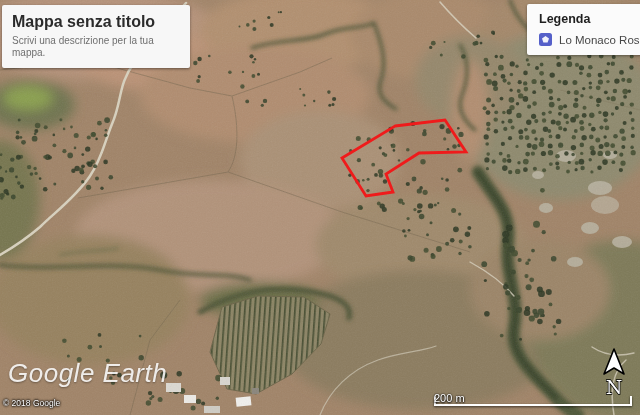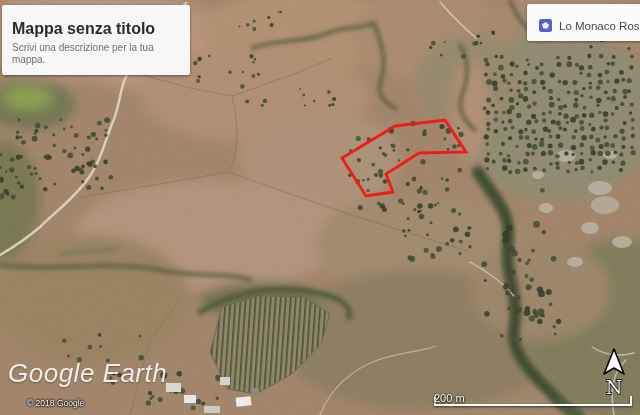--- a/index.html
+++ b/index.html
@@ -3,39 +3,39 @@
 <meta charset="utf-8">
 <style>
   html,body{margin:0;padding:0;background:#222;}
   #stage{position:relative;width:640px;height:415px;overflow:hidden;
          font-family:"Liberation Sans",sans-serif;}
   #map-svg{position:absolute;left:0;top:0;}
 
   
   .title-card{position:absolute;left:2px;top:5px;width:188px;box-sizing:border-box;
     background:#f7f7f7;border-radius:2px;box-shadow:0 1px 3px rgba(0,0,0,.45);
-    padding:14px 10px 9px 10px;}
+    padding:7px 10px 9px 10px;}
   .title-card h1{margin:0;font-size:16px;line-height:19px;font-weight:700;color:#2b2b2b;}
   .title-card p{margin:4px 0 0 0;font-size:10px;line-height:12px;color:#6f6f6f;}
 
   
   .legend-card{position:absolute;left:527px;top:4px;width:120px;box-sizing:border-box;
     background:#fbfbfb;border-radius:2px 0 0 2px;box-shadow:0 1px 3px rgba(0,0,0,.4);
     padding:8px 8px 9px 12px;}
   .legend-card h2{margin:0;font-size:12.5px;font-weight:700;color:#1f1f1f;}
   .legend-item{display:flex;align-items:center;margin-top:7px;cursor:pointer;}
   .legend-item .licon{width:13px;height:13px;margin-right:7px;flex:0 0 auto;}
   .legend-item .llabel{font-size:11.5px;color:#474747;white-space:nowrap;}
 
   
   .watermark{position:absolute;left:8px;top:358px;font-size:26px;font-weight:400;
     color:rgba(255,255,255,.88);letter-spacing:.5px;
     text-shadow:0 1px 2px rgba(0,0,0,.35);font-style:italic;}
   .copyright{position:absolute;left:3px;top:398px;font-size:8.5px;color:#fff;
-    text-shadow:0 0 2px #000,0 0 2px #000,0 0 3px #000;margin-left:24px;}
+    text-shadow:0 0 2px #000,0 0 2px #000,0 0 3px #000;}
 
   
   .scalebar{position:absolute;left:434px;top:396px;width:198px;height:10px;
     border-bottom:2px solid #fff;border-left:2px solid #fff;border-right:2px solid #fff;
     box-sizing:border-box;filter:drop-shadow(0 1px 1px rgba(0,0,0,.65));}
   .scalelabel{position:absolute;left:434px;top:392px;width:198px;height:13px;
     line-height:13px;text-align:left;font-size:11px;color:#fff;
     text-shadow:0 0 2px #000,0 1px 2px #000;}
 
   
@@ -670,20 +670,21 @@
 
     <polygon id="overlay-polygon" fill="none" stroke-width="2.8" stroke-linejoin="miter" points="395,126 445,120 466,152 419,153 386,174 393,192 366,196 342,158" stroke="#ef1b1b"></polygon>
   </svg>
 
   <div class="title-card">
     <h1>Mappa senza titolo</h1>
     <p>Scrivi una descrizione per la tua mappa.</p>
   </div>
 
   <div class="legend-card">
+    <h2>Legenda</h2>
     <div class="legend-item">
       <svg class="licon" viewBox="0 0 13 13">
         <rect x="0" y="0" width="13" height="13" rx="2.5" fill="#5560c9"></rect>
         <polygon points="6.5,3 10,5.5 8.6,9.5 4.4,9.5 3,5.5" fill="#ffffff" opacity=".92"></polygon>
       </svg>
       <span class="llabel">Lo Monaco Rosa</span>
     </div>
   </div>
 
   <div class="watermark">Google Earth</div>

